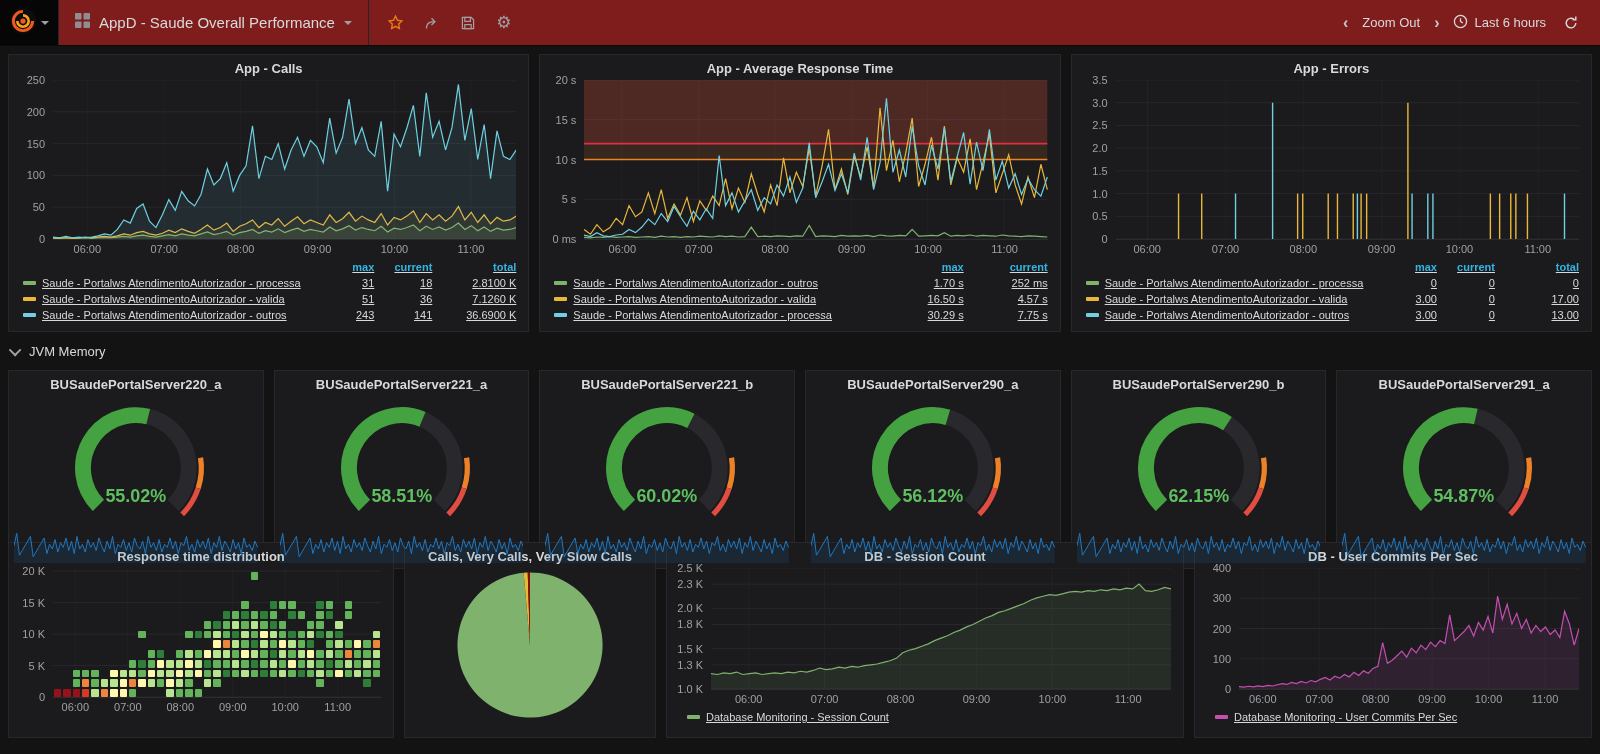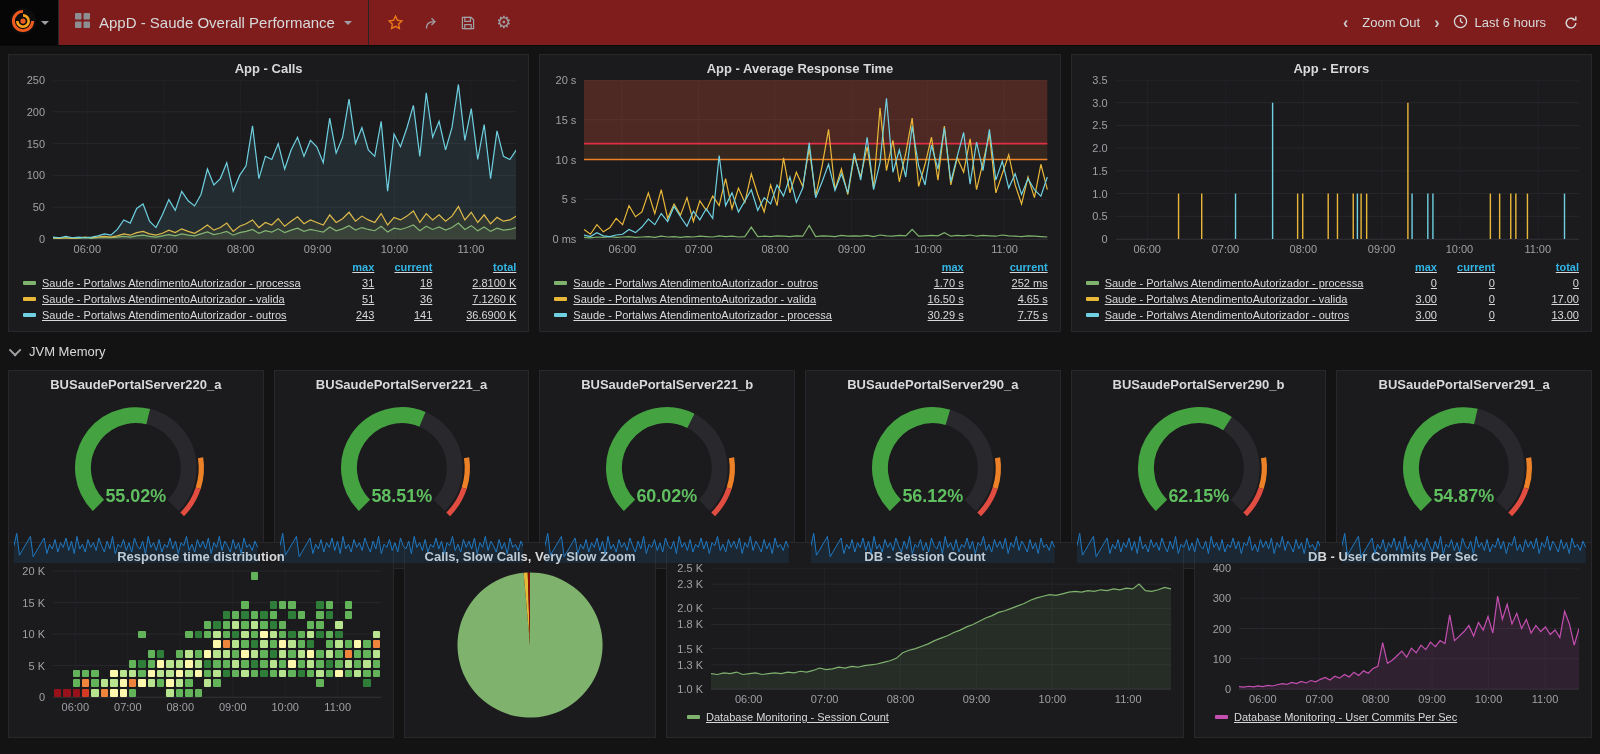--- a/index.html
+++ b/index.html
@@ -254,21 +254,21 @@
             </span>
             <span class="lg-val">1.70 s</span>
             <span class="lg-val">252 ms</span>
           </div>
           <div class="lg-row" style="grid-template-columns: 1fr 58px 84px;">
             <span class="lg-label">
               <i class="swatch" style="background: rgb(234, 184, 57);"></i>
               <span>Saude - Portalws AtendimentoAutorizador - valida</span>
             </span>
             <span class="lg-val">16.50 s</span>
-            <span class="lg-val">4.65 s</span>
+            <span class="lg-val">4.57 s</span>
           </div>
           <div class="lg-row" style="grid-template-columns: 1fr 58px 84px;">
             <span class="lg-label">
               <i class="swatch" style="background: rgb(110, 208, 224);"></i>
               <span>Saude - Portalws AtendimentoAutorizador - processa</span>
             </span>
             <span class="lg-val">30.29 s</span>
             <span class="lg-val">7.75 s</span>
           </div>
         </div>
@@ -695,21 +695,21 @@
             <span class="xlab" style="left: 6.8%;">06:00</span>
             <span class="xlab" style="left: 22.8%;">07:00</span>
             <span class="xlab" style="left: 38.8%;">08:00</span>
             <span class="xlab" style="left: 54.8%;">09:00</span>
             <span class="xlab" style="left: 70.8%;">10:00</span>
             <span class="xlab" style="left: 86.8%;">11:00</span>
           </div>
         </div>
     </div>
     <div class="panel">
-      <div class="panel-title">Calls, Slow Calls, Very Slow Zoom</div>
+      <div class="panel-title">Calls, Very Calls, Very Slow Calls</div>
       <div class="pie-host">
           <svg viewBox="-1.02 -1.02 2.04 2.04">
             <path d="M0,0 L0.0000,-1.0000 A1,1 0 1 1 -0.0879,-0.9961 Z" fill="#7EB26D"></path>
             <path d="M0,0 L-0.0879,-0.9961 A1,1 0 0 1 -0.0314,-0.9995 Z" fill="#EAB839"></path>
             <path d="M0,0 L-0.0314,-0.9995 A1,1 0 0 1 -0.0000,-1.0000 Z" fill="#890F02"></path>
           </svg>
         </div>
     </div>
     <div class="panel">
       <div class="panel-title">DB - Session Count</div>

